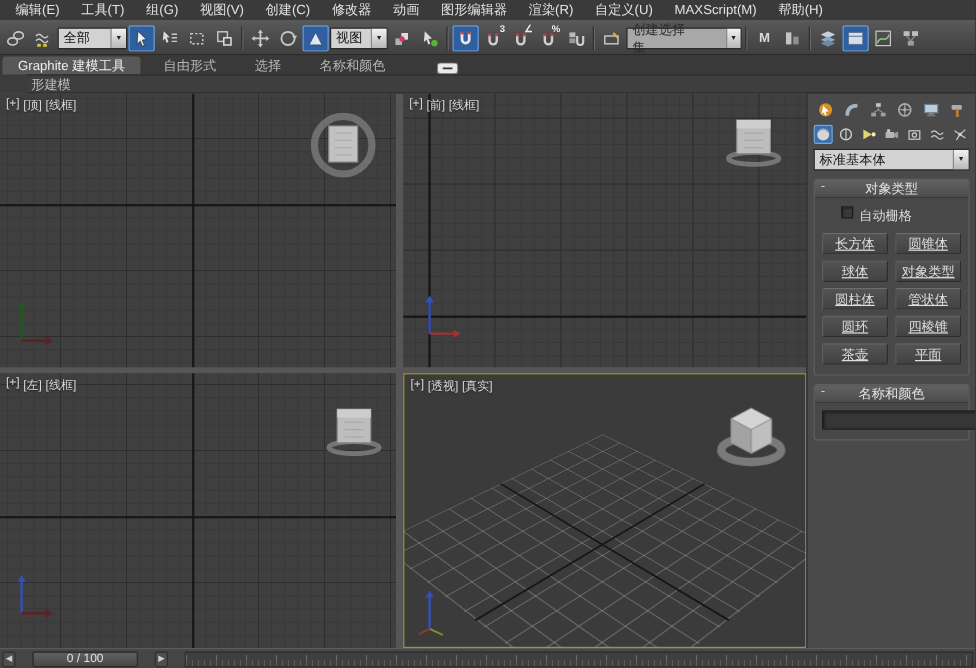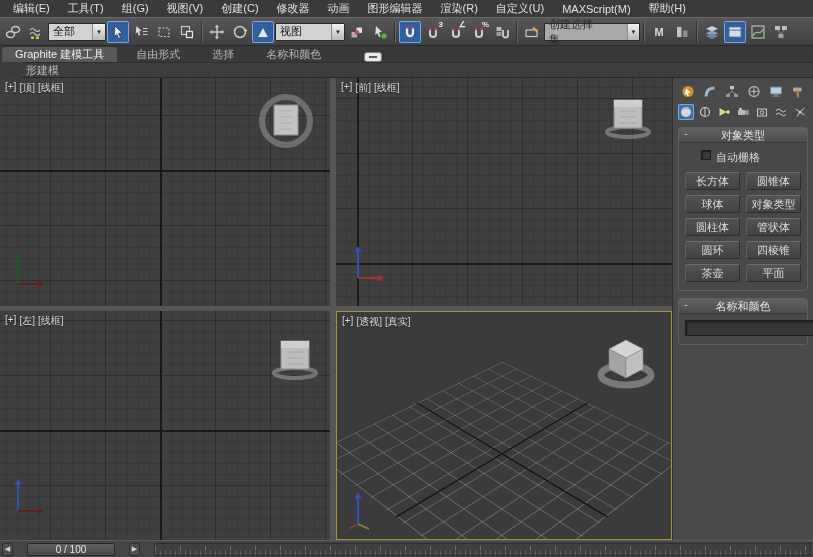--- a/index.html
+++ b/index.html
@@ -76,21 +76,21 @@
              justify-content:center;position:relative;color:#e4e4e4;border-bottom:1px solid #393939;
              border-radius:2px 2px 0 0;font-size:11px;}
   .rollout-h .minus{position:absolute;left:5px;top:-1px;color:#cfcfcf;}
   .rollout-b{padding:6px 6px 8px 6px;}
   .autogrid{display:flex;align-items:flex-start;gap:5px;margin:1px 0 7px 16px;color:#d8d8d8;}
   .checkbox{width:10px;height:10px;background:#3a3a3a;border:1px solid #1d1d1d;
             box-shadow:inset 1px 1px 1px #242424;}
   .btn-grid{display:grid;grid-template-columns:1fr 1fr;gap:5px 6px;}
   .cp-btn{height:18px;display:flex;align-items:center;justify-content:center;
           background:linear-gradient(#535353,#424242);border:1px solid #2c2c2c;
-          border-top-color:#6d6d6d;border-left-color:#5e5e5e;border-radius:2px;color:#dedede;}
+          border-top-color:#6d6d6d;border-left-color:#5e5e5e;border-radius:2px;color:#dedede;text-decoration:underline;}
   .name-row{display:flex;gap:4px;align-items:center;}
   .name-input{flex:1;height:16px;background:#363636;border:1px solid #202020;
               box-shadow:inset 1px 1px 2px #191919;color:#e8e8e8;font-size:11px;padding:0 2px;}
   
   .statusbar{position:absolute;left:0;top:540px;width:813px;height:17px;background:#454545;
              border-top:1px solid #5c5c5c;display:flex;align-items:center;gap:14px;padding:0 2px;}
   .ts-arrow{width:11px;height:13px;display:flex;align-items:center;justify-content:center;
             font-size:7px;color:#cfcfcf;background:#4e4e4e;border:1px solid #2e2e2e;border-radius:2px;}
   .ts-slider{width:88px;height:13px;display:flex;align-items:center;justify-content:center;
              background:linear-gradient(#606060,#494949);border:1px solid #2a2a2a;border-radius:2px;
@@ -176,21 +176,21 @@
       <svg width="16" height="16">
           <circle cx="8" cy="8" r="5.5" fill="none" stroke="#c9c9c9" stroke-width="1.5"></circle>
           <path d="M13.5 8.5 l2.2 -2.8 h-4.4 z" fill="#c9c9c9"></path>
         </svg>
     </span>
     <span class="tbi active">
       <svg width="16" height="16">
           <path d="M2.5 13.5 h11 L8 3 z" fill="#dfe7f0" stroke="#39507a" stroke-width="0.8"></path>
         </svg>
     </span>
-    <span class="combo" style="width:70px">
+    <span class="combo" style="width:48px">
       <span>视图</span>
       <span class="arrow">▼</span>
     </span>
     <span class="tbi">
       <svg width="16" height="16">
           <rect x="2.5" y="8" width="5.5" height="5.5" fill="#b0b0b0"></rect>
           <rect x="7.5" y="3.5" width="5.5" height="5.5" fill="#dedede"></rect>
           <circle cx="8" cy="8.5" r="2.2" fill="#d03a6a"></circle>
         </svg>
     </span>
@@ -479,20 +479,24 @@
         <svg width="12" height="12">
             <path d="M1 4.5 q2.5 -3 5 0 t5 0 M1 8.5 q2.5 -3 5 0 t5 0" fill="none" stroke="#cccccc"></path>
           </svg>
       </span>
       <span class="cp-sub">
         <svg width="12" height="12">
             <circle cx="6" cy="6" r="1.5" fill="#cccccc"></circle>
             <path d="M6 6 L10.5 2 M6 6 L1.5 3 M6 6 L3 10.5 M6 6 L10.5 9" stroke="#cccccc"></path>
           </svg>
       </span>
+    </div>
+    <div class="combo cp-combo">
+      <span>标准基本体</span>
+      <span class="arrow">▼</span>
     </div>
 
     <div class="rollout">
       <div class="rollout-h">
         <span class="minus">-</span>
         <span>对象类型</span>
       </div>
       <div class="rollout-b">
         <div class="autogrid">
           <span class="checkbox"></span>

